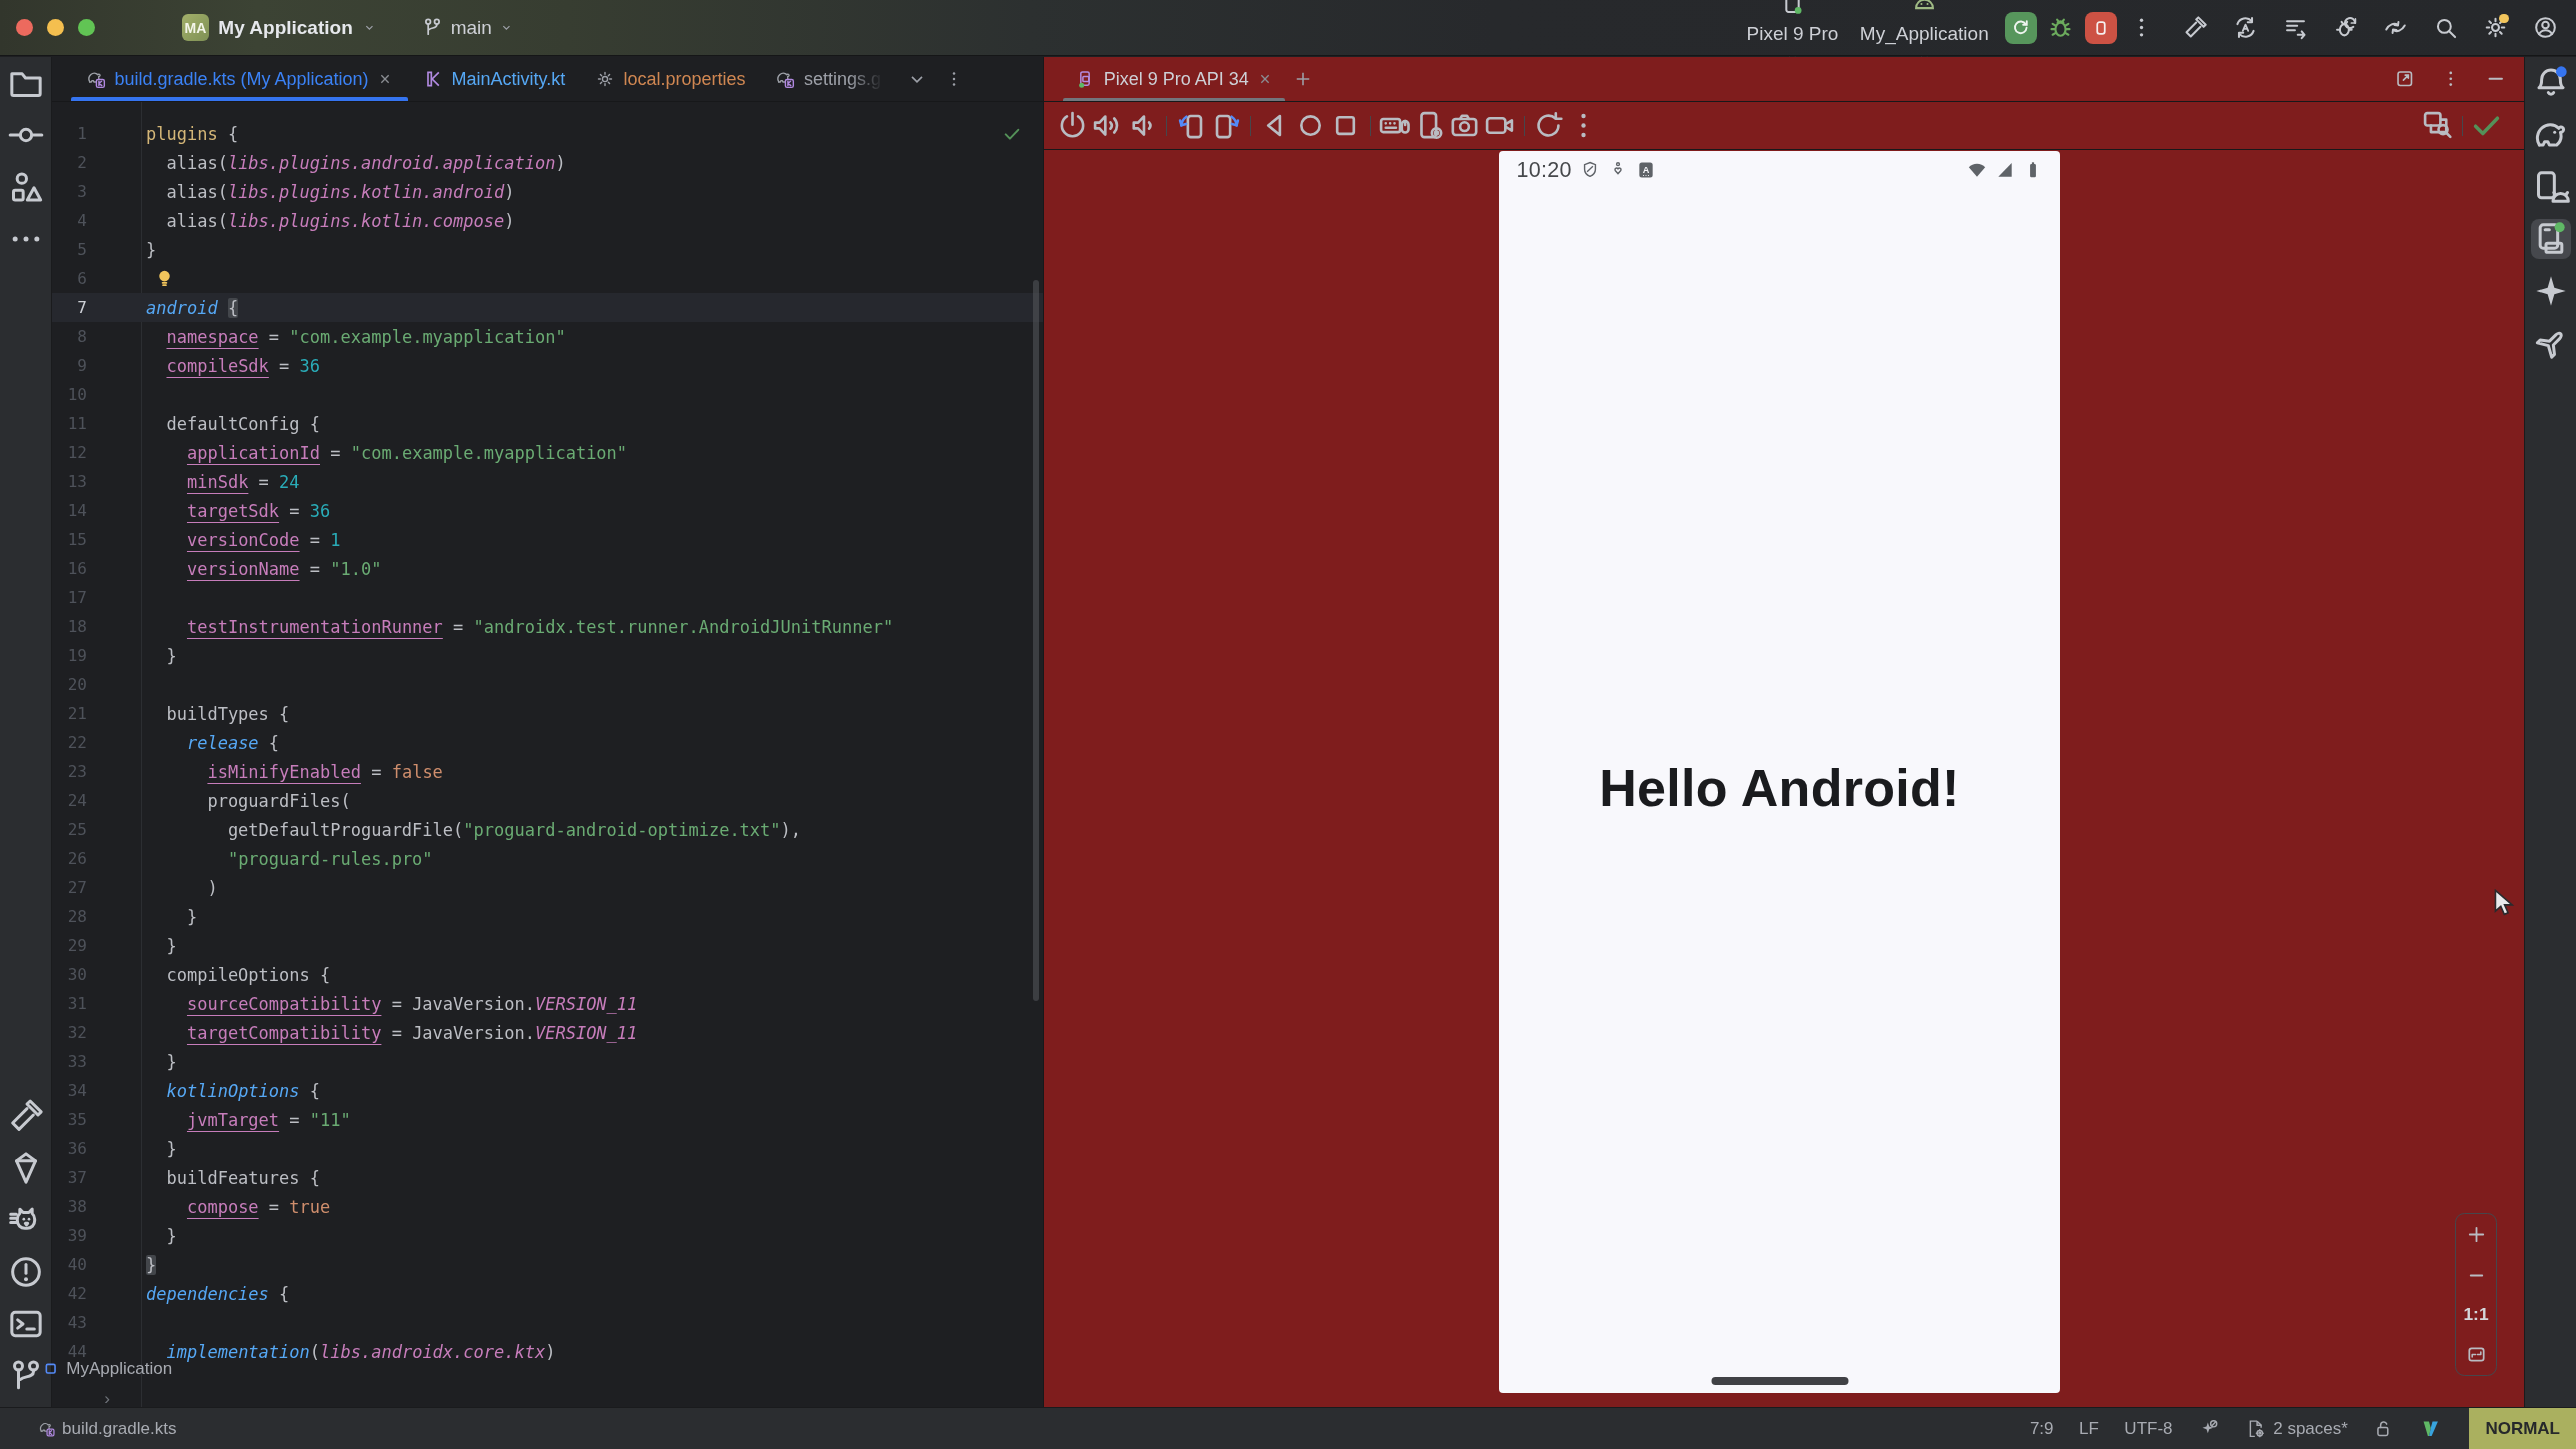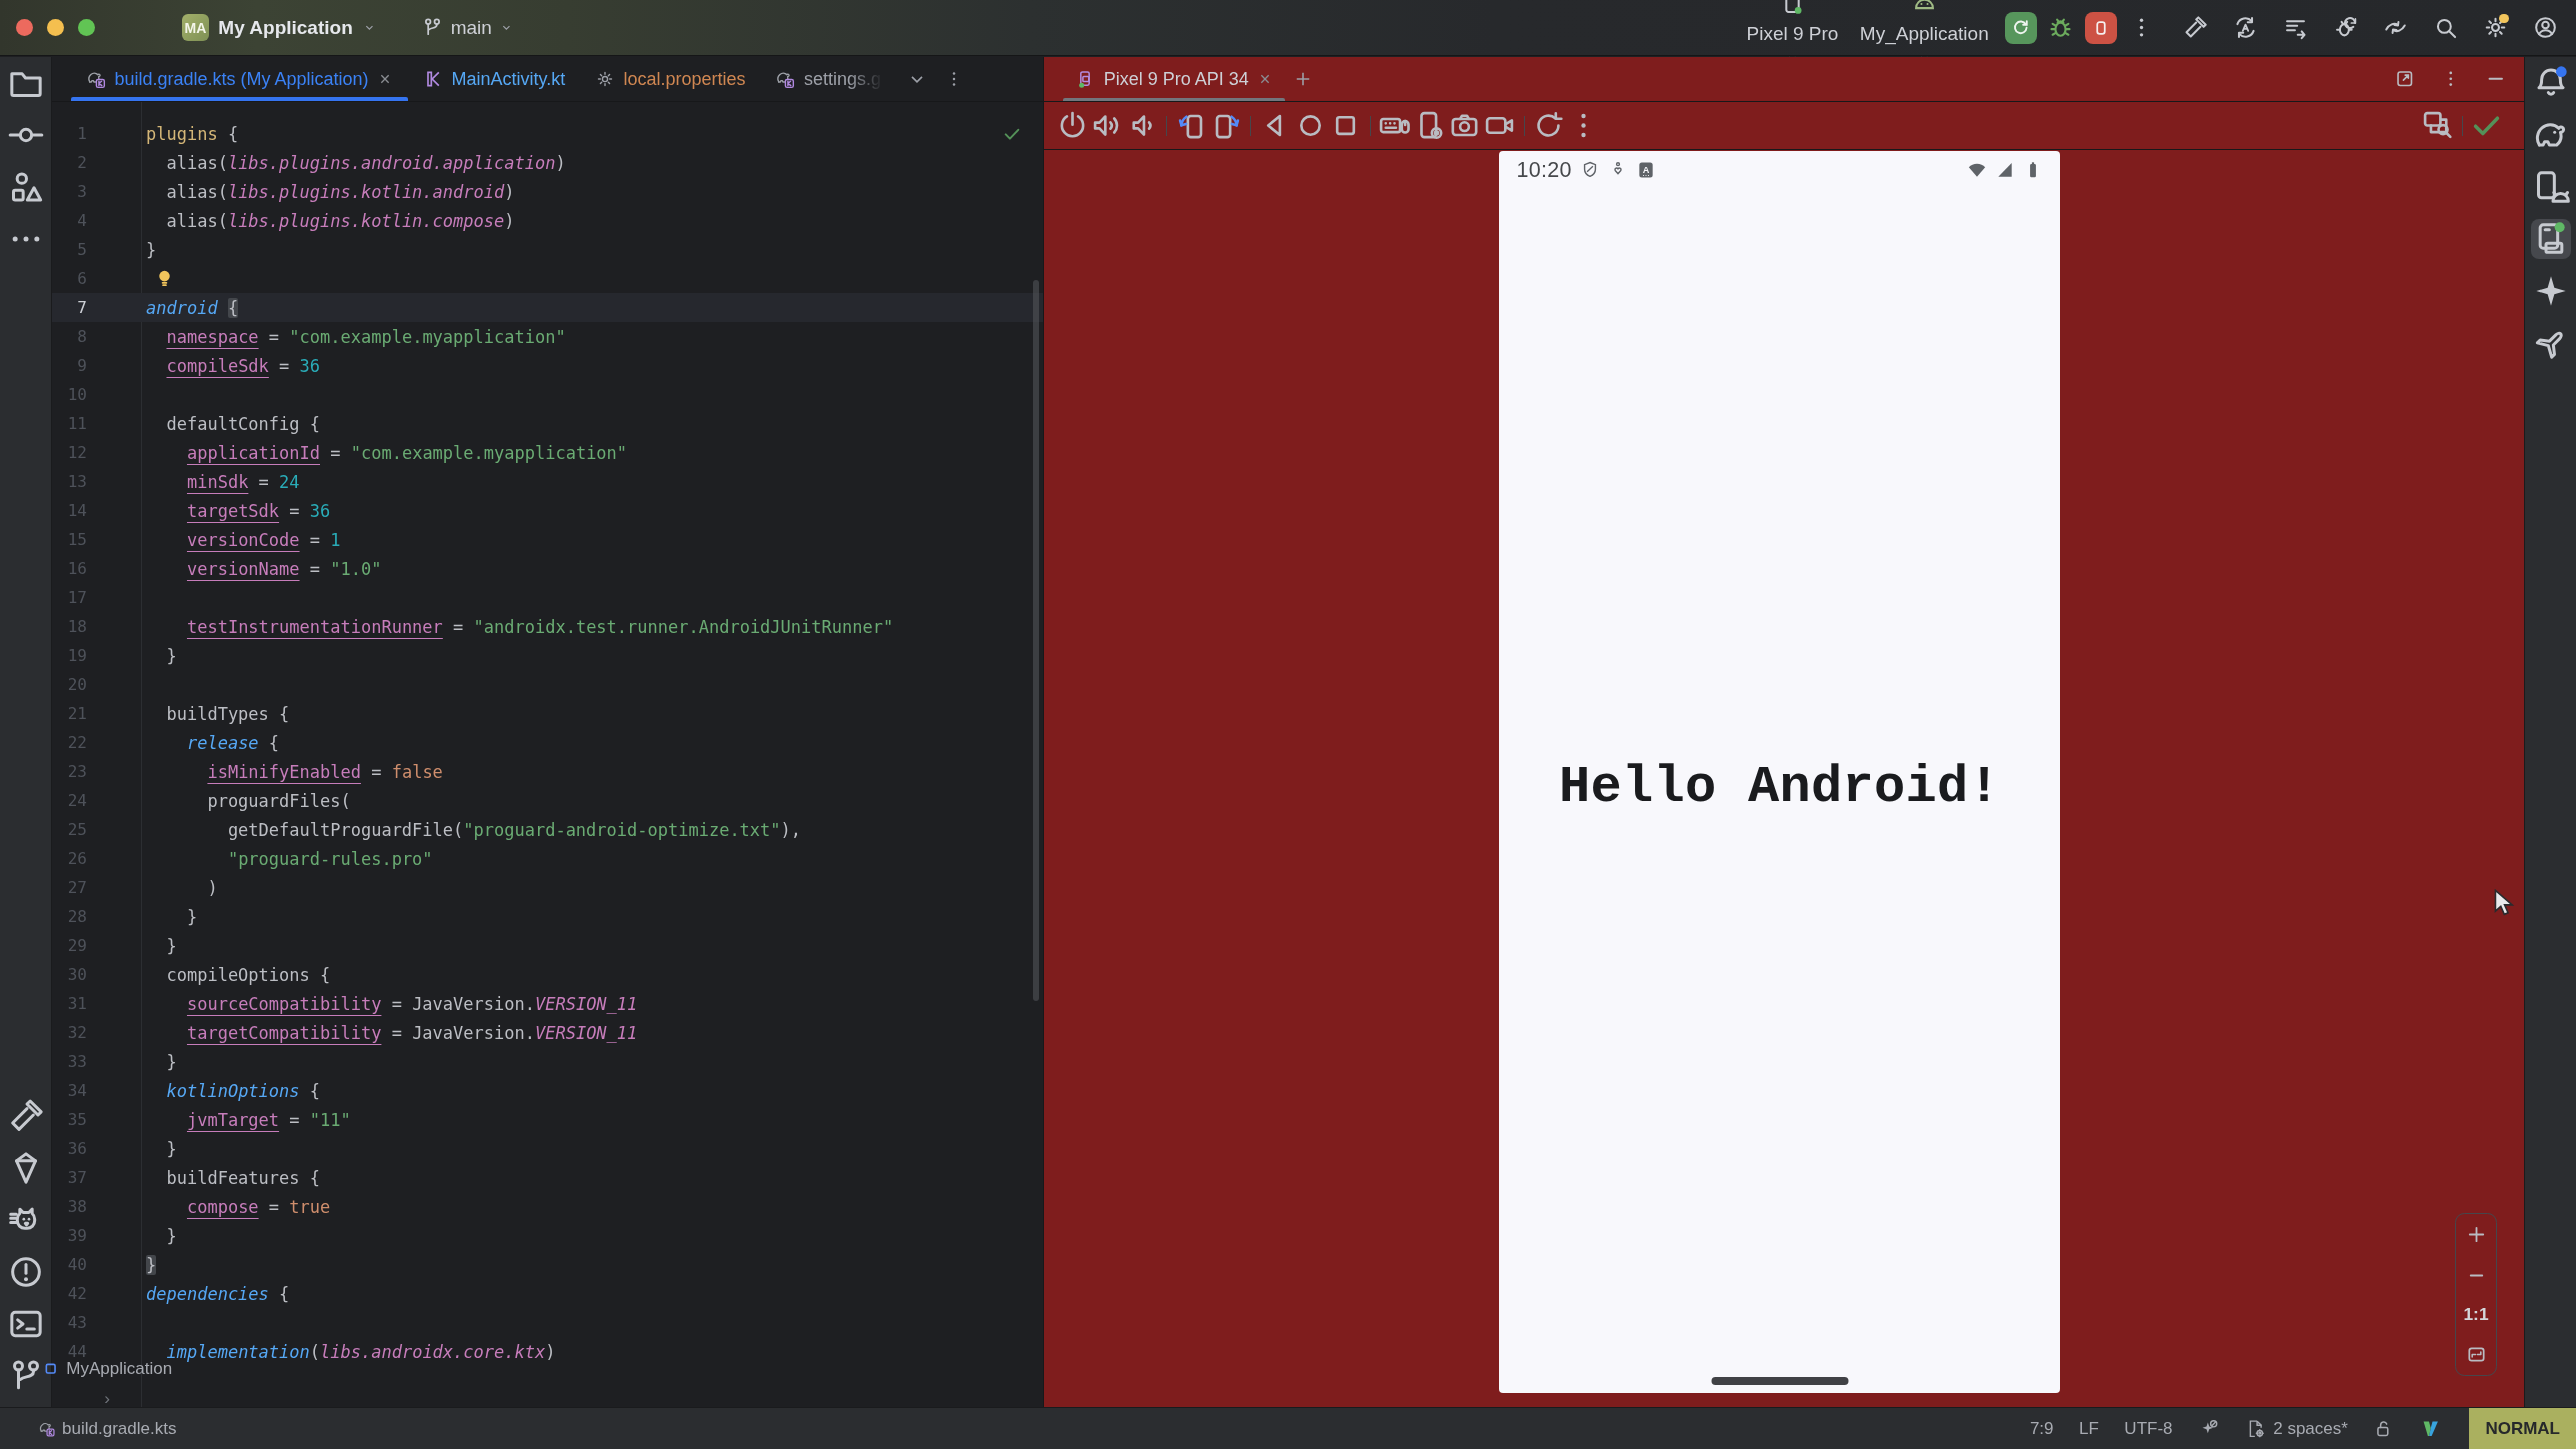--- a/index.html
+++ b/index.html
@@ -85,21 +85,21 @@
   #emu-toolbar .ibox { width:35px; height:35px; color:#b9bcc2; }
   .vsep { width:0.7px; height:20px; background:#45474c; margin:0 6.7px; }
   #emu-toolbar-right { position:absolute; right:20px; top:0; bottom:0; display:flex; align-items:center; }
   #emu-stage { position:relative; flex:1; }
   #device { position:absolute; left:455px; top:1.3px; width:561px; height:1242px; background:#f8f8fc; border-radius:4px; }
   #dev-status { display:flex; align-items:center; padding:6.7px 17.4px 0 17.4px; color:#46484b; }
   #dev-time { font-size:21.5px; letter-spacing:0.3px; }
   .dst-ic { width:20px; height:20px; margin-left:8px; color:#5f6368; }
   #dev-status .right { margin-left:auto; display:flex; align-items:center; }
   #hello { position:absolute; left:0; right:0; top:607px; text-align:center; color:#1a1b1e;
-    font-size:52px; font-weight:bold; letter-spacing:0.3px;font-family:Liberation Mono, monospace; }
+    font-size:52px; font-weight:bold; letter-spacing:0.3px; }
   #gesture { position:absolute; left:50%; transform:translateX(-50%); bottom:8.7px; width:137px; height:7.4px;
     border-radius:4px; background:#404145; }
   #zoomctl { position:absolute; right:27px; bottom:31px; width:42px; border:0.7px solid #45474c; border-radius:9.4px;
     display:flex; flex-direction:column; align-items:center; padding:9.4px 0; gap:17.4px; color:#b9bcc2; }
   #zoomctl .ibox { width:23px; height:23px; }
   #zoom-actual { font-size:17.4px; font-weight:bold; color:#d4d6da; }
 
   
   #statusbar { position:absolute; left:0; bottom:0; width:2576px; height:42px; background:#2b2d30;
     border-top:0.7px solid #1a1b1d; display:flex; align-items:center; font-size:17px; color:#a8abb2; }

